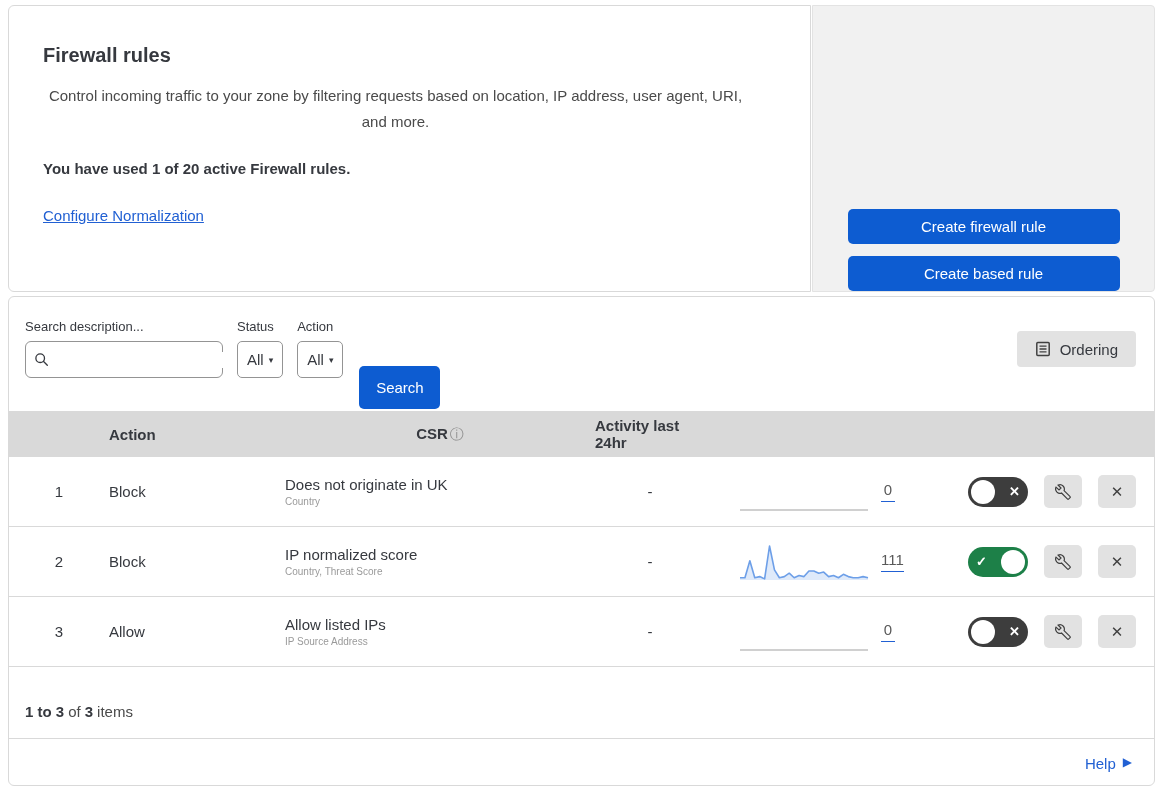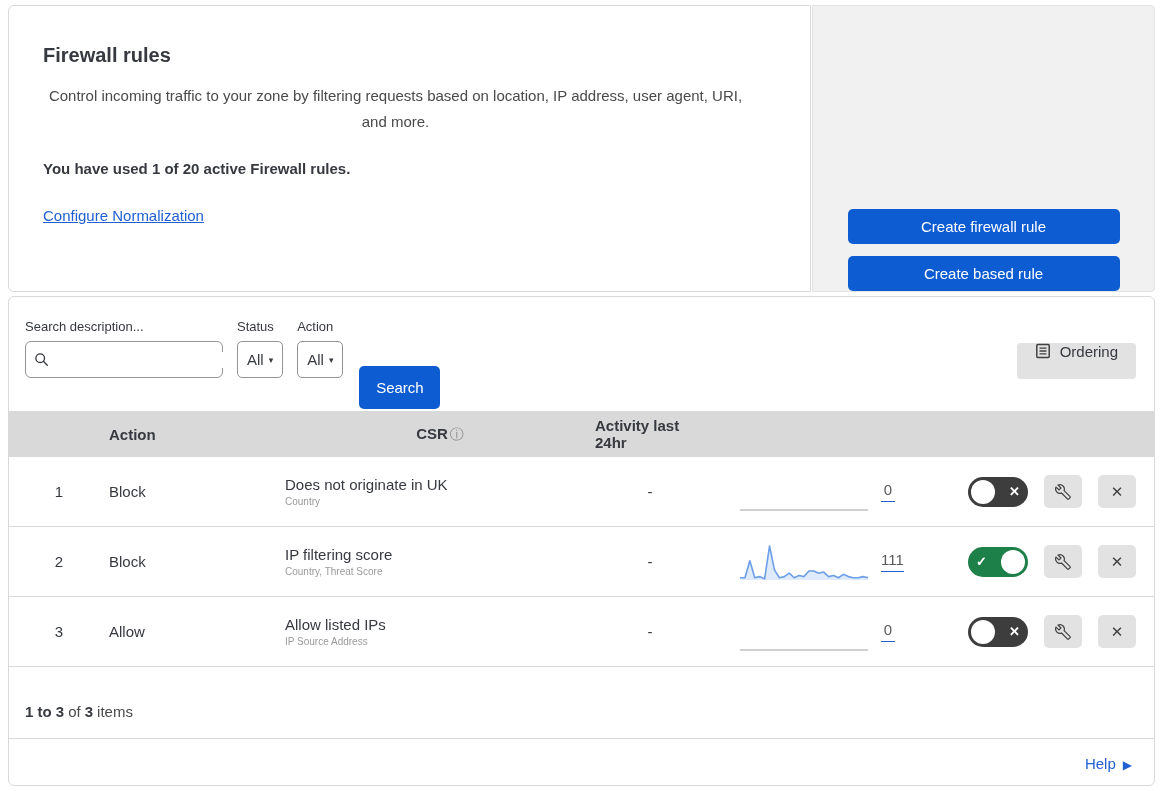--- a/index.html
+++ b/index.html
@@ -25,21 +25,21 @@
 
   .filter-bar { height:114px; padding:22px 18px 0 16px; display:flex; align-items:flex-start; gap:14px; }
   .filter-group { display:flex; flex-direction:column; gap:7px; }
   .filter-group label { font-size:13px; color:#36393f; }
   .search-box { width:198px; height:37px; border:1px solid #949494; border-radius:6px; display:flex; align-items:center; padding:0 8px; background:#fff; }
   .search-box input { border:none; outline:none; flex:1; font-size:14px; font-family:"Liberation Sans", sans-serif; margin-left:6px; }
   .dropdown { height:37px; min-width:46px; border:1px solid #949494; border-radius:5px; background:#fff; font-size:15px; color:#36393f; display:flex; align-items:center; justify-content:center; gap:5px; padding:0 9px; cursor:pointer; font-family:"Liberation Sans", sans-serif; }
   .caret { font-size:9px; color:#36393f; }
   .btn-search { height:43px; width:81px; align-self:flex-end; margin-bottom:2px; margin-left:2px; }
   .spacer { flex:1; }
-  .btn-gray { height:36px; background:#e2e2e2; border:none; border-radius:4px; color:#36393f; font-size:15px; display:flex; gap:9px; padding:0 18px; cursor:pointer; margin-top:24px; font-family:"Liberation Sans", sans-serif; }
+  .btn-gray { height:36px; background:#e2e2e2; border:none; border-radius:4px; color:#36393f; font-size:15px; display:flex; align-items:center; gap:9px; padding:0 18px; cursor:pointer; margin-top:12px; font-family:"Liberation Sans", sans-serif; }
 
   
   .row-grid { display:grid; grid-template-columns:100px 176px 310px 110px 210px 1fr; align-items:center; }
   .thead { height:46px; background:#d9d9d9; font-size:15px; font-weight:600; color:#36393f; }
   .col-num { text-align:center; }
   .col-csr { text-align:center; }
   .info { color:#8c8c8c; font-weight:400; font-size:14px; margin-left:2px; cursor:pointer; }
   .trow { height:70px; border-bottom:1px solid #d9d9d9; font-size:15px; color:#36393f; }
   .col-desc .d1 { font-size:15px; color:#36393f; margin-bottom:3px; }
   .col-desc .d2 { font-size:10px; color:#9a9a9a; }
@@ -57,21 +57,21 @@
   .toggle.on { background:#1d8048; }
   .toggle.on .knob { right:3px; }
 
   .icon-btn { width:38px; height:33px; background:#e2e2e2; border:none; border-radius:5px; display:flex; align-items:center; justify-content:center; cursor:pointer; color:#404040; font-size:15px; }
 
   .tfoot { height:71px; padding:36px 0 0 16px; font-size:15px; color:#4a4a4a; }
   .tfoot span { margin-right:4px; }
   .tfoot .b { font-weight:700; color:#36393f;margin-top:48px; }
 
   .help-bar { height:49px; border-top:1px solid #d9d9d9; display:flex; align-items:center; justify-content:flex-end; padding-right:22px; }
-  .help-link { color:#2160d3; font-size:15px; cursor:pointer; text-decoration:none; display:flex; align-items:flex-end; gap:7px; }
+  .help-link { color:#2160d3; font-size:15px; cursor:pointer; text-decoration:none; display:flex; align-items:flex-start; gap:7px; }
   .help-link .arrow { font-size:12px; }
 </style>
 </head>
 <body>
 
 <div class="page">
 
   <div class="top-section">
     <section class="intro-card">
       <h1>Firewall rules</h1>
@@ -172,21 +172,21 @@
           <button class="icon-btn">
               <span>✕</span>
             </button>
         </div>
       </div>
 
       <div class="trow row-grid">
         <div class="col-num">2</div>
         <div>Block</div>
         <div class="col-desc">
-          <div class="d1">IP filtering score</div>
+          <div class="d1">IP normalized score</div>
           <div class="d2">Country, Threat Score</div>
         </div>
         <div class="col-csr">-</div>
         <div class="col-activity">
           <svg class="sparkline" viewBox="0 0 130 42">
               <polygon points="1,39 1,36.733333333333334 5.923076923076923,36.733333333333334 10.846153846153847,19.733333333333334 15.76923076923077,36.733333333333334 20.692307692307693,35.6 25.615384615384617,37.86666666666667 30.53846153846154,5 35.46153846153846,28.8 40.38461538461539,36.733333333333334 45.30769230769231,35.6 50.23076923076923,32.2 55.15384615384615,36.733333333333334 60.07692307692308,34.46666666666667 65,35.6 69.92307692307692,29.933333333333334 74.84615384615384,29.933333333333334 79.76923076923077,32.2 84.6923076923077,31.066666666666666 89.61538461538461,35.6 94.53846153846153,34.46666666666667 99.46153846153847,36.733333333333334 104.38461538461539,33.333333333333336 109.3076923076923,35.6 114.23076923076923,36.733333333333334 119.15384615384616,36.733333333333334 124.07692307692308,35.6 129,36.733333333333334 129,39" fill="rgba(109,159,232,0.22)"></polygon>
               <polyline points="1,36.733333333333334 5.923076923076923,36.733333333333334 10.846153846153847,19.733333333333334 15.76923076923077,36.733333333333334 20.692307692307693,35.6 25.615384615384617,37.86666666666667 30.53846153846154,5 35.46153846153846,28.8 40.38461538461539,36.733333333333334 45.30769230769231,35.6 50.23076923076923,32.2 55.15384615384615,36.733333333333334 60.07692307692308,34.46666666666667 65,35.6 69.92307692307692,29.933333333333334 74.84615384615384,29.933333333333334 79.76923076923077,32.2 84.6923076923077,31.066666666666666 89.61538461538461,35.6 94.53846153846153,34.46666666666667 99.46153846153847,36.733333333333334 104.38461538461539,33.333333333333336 109.3076923076923,35.6 114.23076923076923,36.733333333333334 119.15384615384616,36.733333333333334 124.07692307692308,35.6 129,36.733333333333334" fill="none" stroke="#6d9fe8" stroke-width="1.6" stroke-linejoin="round"></polyline>
             </svg>
           <a class="count">111</a>
         </div>

